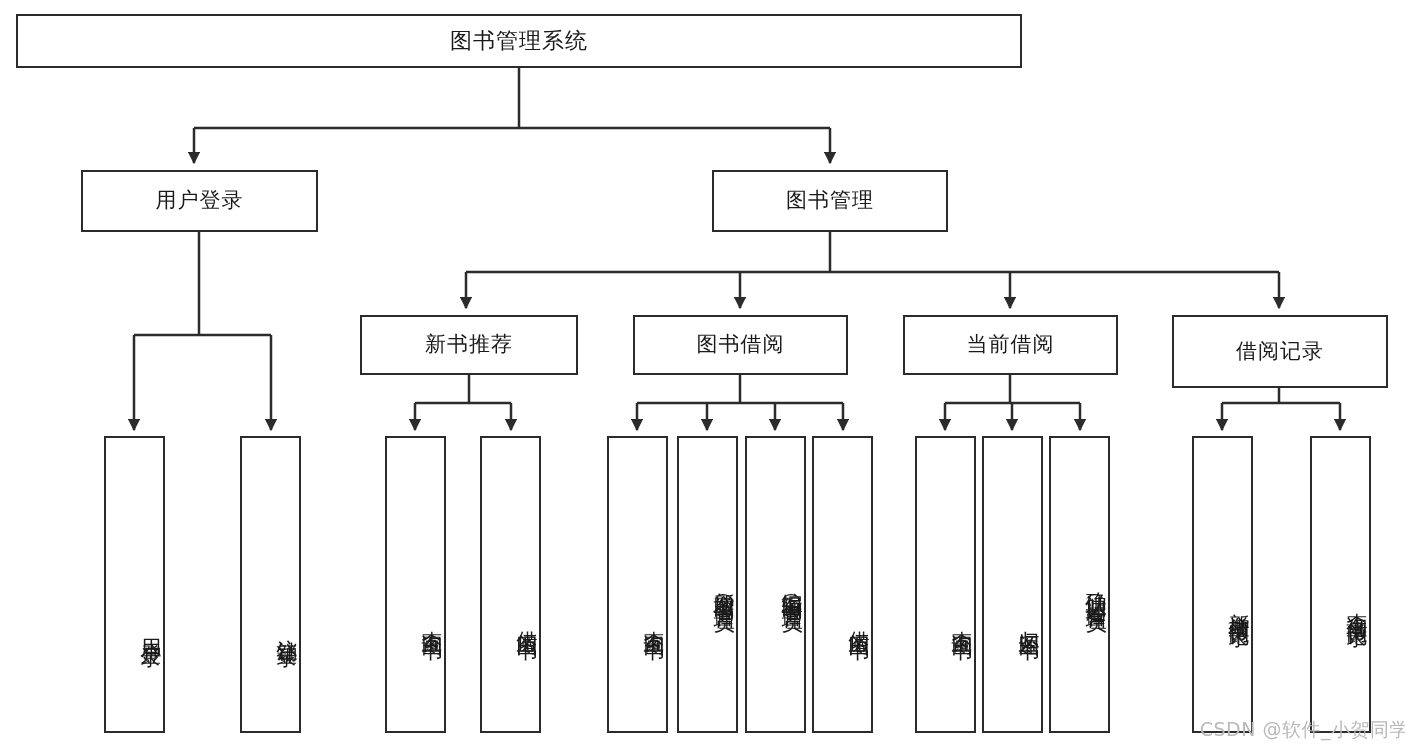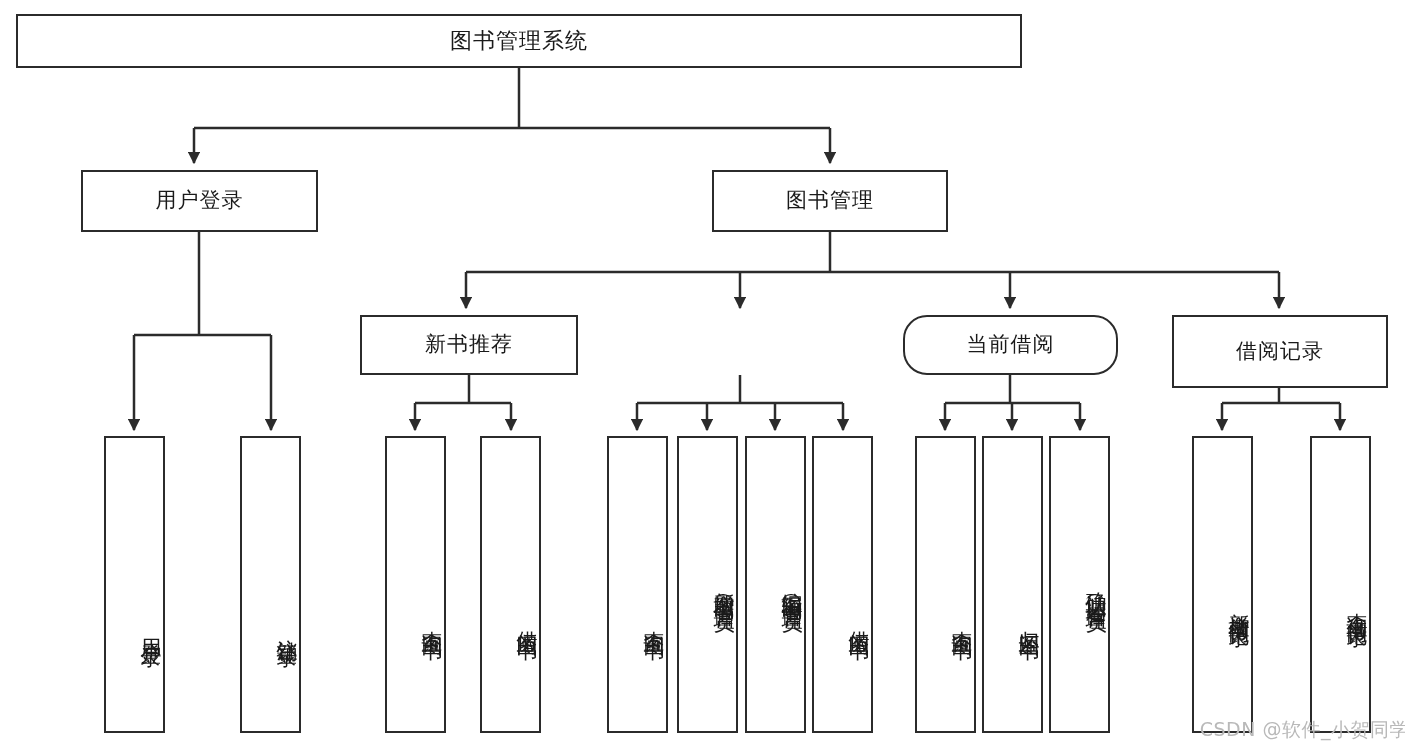--- a/index.html
+++ b/index.html
@@ -127,22 +127,23 @@
   </svg>
 
   <div class="node node-h" id="root-node" style="left:16px; top:14px; width:1006px; height:54px;">图书管理系统</div>
 
   <div class="node node-h" style="left:81px; top:170px; width:237px; height:62px;">用户登录</div>
 
   <div class="node node-h" style="left:360px; top:315px; width:218px; height:60px;">新书推荐</div>
 
   <div class="node node-h" style="left:712px; top:170px; width:236px; height:62px;">图书管理</div>
 
+  <div class="node node-h" style="left:633px; top:315px; width:215px; height:60px;">图书借阅</div>
 
-  <div class="node node-h" style="left:903px; top:315px; width:215px; height:60px;border-radius:24px;">当前借阅</div>
+  <div class="node node-h" style="left:903px; top:315px; width:215px; height:60px;">当前借阅</div>
 
   <div class="node node-h" style="left:1172px; top:315px; width:216px; height:73px;">借阅记录</div>
 
   <div class="node node-v" style="left:104px; top:436px; width:61px; height:297px; padding-top:86px;">用户登录</div>
 
   <div class="node node-v" style="left:240px; top:436px; width:61px; height:297px; padding-top:86px;">注销登录</div>
 
   <div class="node node-v" style="left:385px; top:436px; width:61px; height:297px; padding-top:70px;">查询图书</div>
 
   <div class="node node-v" style="left:480px; top:436px; width:61px; height:297px; padding-top:70px;">借阅图书</div>

